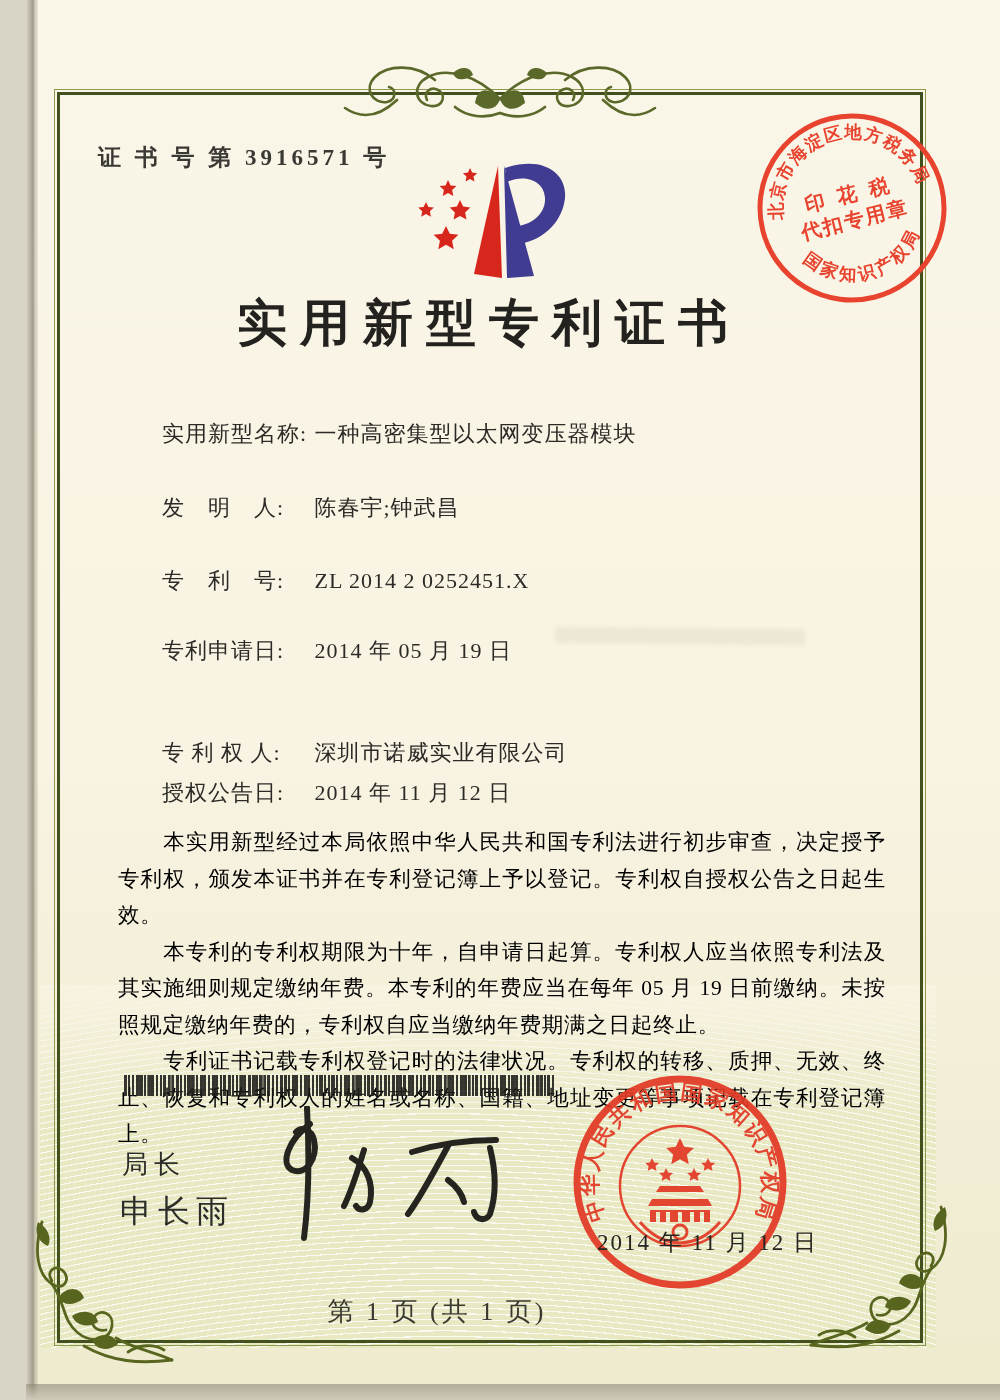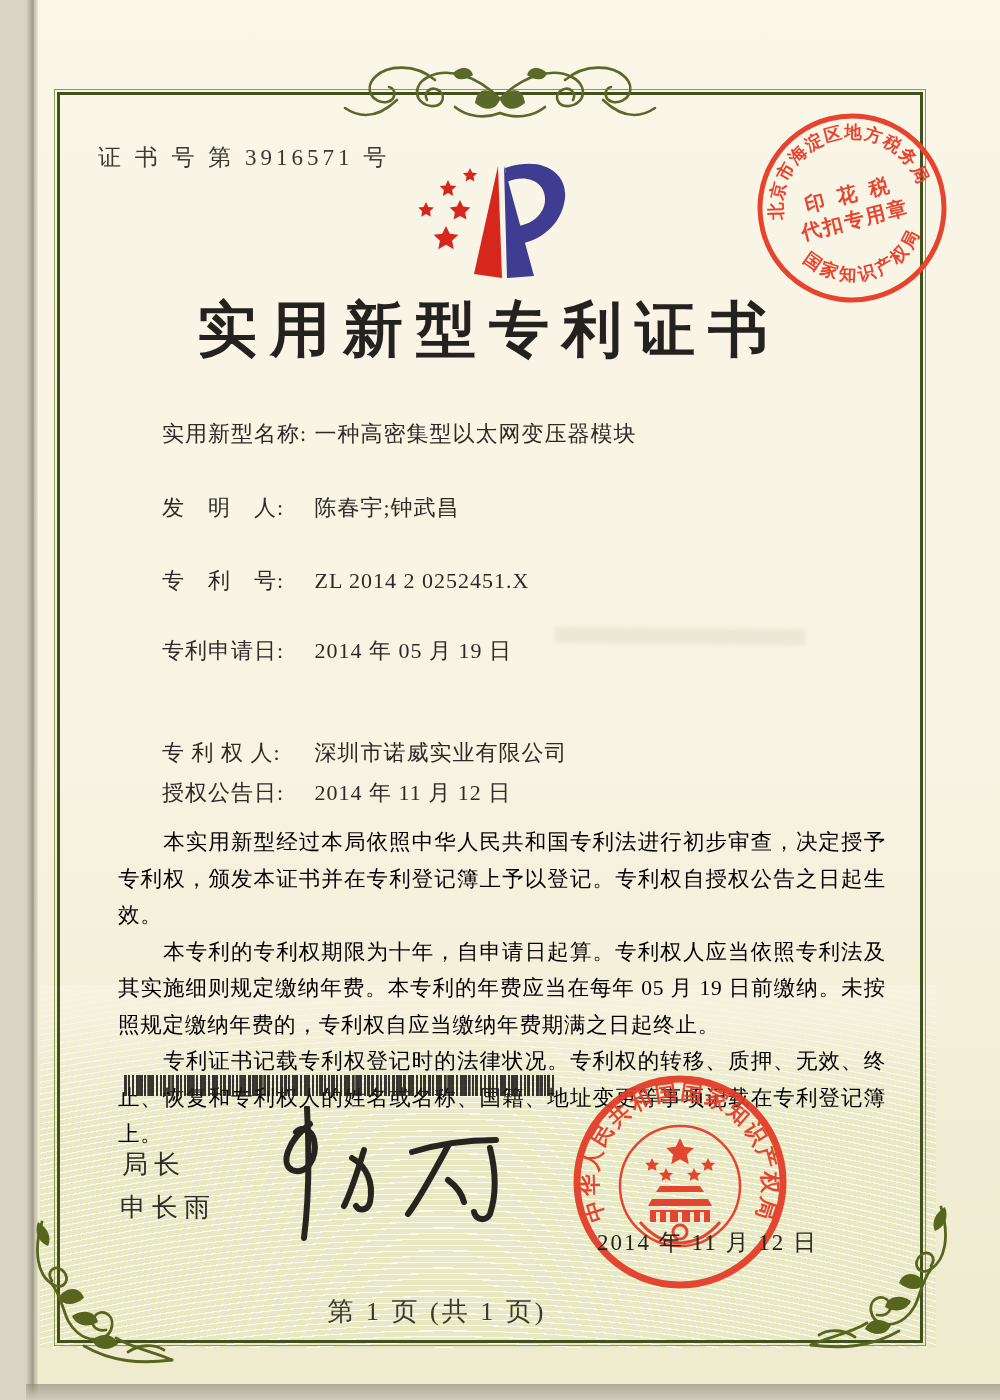--- a/index.html
+++ b/index.html
@@ -12,44 +12,44 @@
   .edge-bottom{position:absolute;left:26px;bottom:0;width:974px;height:16px;
                background:linear-gradient(180deg,rgba(130,122,100,.45),#cfcaba);}
   .guilloche{position:absolute;left:40px;top:985px;right:64px;bottom:52px;
              background-color:#e8e8c2;
              background-image:repeating-radial-gradient(1400px 1000px at 45% 330%,
                rgba(255,255,255,.8) 0 1.6px, rgba(255,255,255,0) 1.6px 8px);}
   .guilloche:before{content:"";position:absolute;inset:0;
              background:linear-gradient(180deg,#f8f3e2 0,rgba(248,243,226,.0) 150px);}
   .frame{position:absolute;left:57px;top:92px;width:860px;height:1245px;
          border:3px solid #42501e;outline:1px solid #8d9a4d;outline-offset:2px;}
-  .cert-no{position:absolute;left:98px;top:142px;font-size:23px;letter-spacing:4px;color:#3a3934;}
+  .cert-no{position:absolute;left:98px;top:142px;font-size:23px;letter-spacing:4px;color:#3a3934;font-weight:bold;}
   .logo{position:absolute;left:408px;top:160px;}
   .stamp-tax{position:absolute;left:747px;top:103px;transform:rotate(-14deg);}
   .title{position:absolute;left:0;top:290px;width:978px;text-align:center;
-         font-size:60px;font-weight:bold;letter-spacing:13px;color:#23221e;}
+         font-size:50px;font-weight:bold;letter-spacing:13px;color:#23221e;}
   .fields{position:absolute;left:118px;top:0;width:780px;font-size:22px;letter-spacing:1px;}
   .frow{position:absolute;white-space:nowrap;}
   .flabel{display:inline-block;min-width:146px;margin-left:44px;}
   .fvalue{}
   .f1{top:419px}.f2{top:493px}.f3{top:566px}.f4{top:636px}.f5{top:738px}.f6{top:778px}
   .paras{position:absolute;left:118px;top:824px;width:768px;}
   .paras p{margin:0;font-size:21.5px;line-height:36.5px;text-align:justify;
            text-indent:2.1em;letter-spacing:.8px;color:#000000;}
   .ghost{position:absolute;left:555px;top:628px;width:250px;height:16px;
          background:rgba(150,140,115,.12);filter:blur(2px);transform:rotate(.6deg);}
   .barcode{position:absolute;left:124px;top:1075px;width:430px;height:21px;opacity:.88;
      background:
       repeating-linear-gradient(90deg,#1b1b18 0 2px,transparent 2px 4px),
       repeating-linear-gradient(90deg,#1b1b18 0 1px,transparent 1px 9px),
       repeating-linear-gradient(90deg,#23221d 0 3px,transparent 3px 13px),
       repeating-linear-gradient(90deg,rgba(30,30,24,.7) 0 2px,transparent 2px 23px);}
   .signer-role{position:absolute;left:122px;top:1147px;font-size:26px;letter-spacing:6px;
         font-family:"Liberation Sans","DejaVu Sans",sans-serif;color:#2c2c28;}
-  .signer-name{position:absolute;left:120px;top:1190px;font-size:26px;letter-spacing:6px;
+  .signer-name{position:absolute;left:120px;top:1190px;font-size:32px;letter-spacing:6px;
         font-family:"Liberation Sans","DejaVu Sans",sans-serif;color:#2c2c28;text-align:right;}
   .signature{position:absolute;left:252px;top:1106px;}
   .seal{position:absolute;left:564px;top:1066px;}
   .seal-date{position:absolute;left:597px;top:1227px;font-size:23px;letter-spacing:2px;color:#26251f;z-index:6;}
   .footer{position:absolute;left:287px;top:1294px;width:300px;text-align:center;
           font-size:26px;letter-spacing:3px;color:#3a392f;}
   .orn{position:absolute;}
   .orn-center{left:335px;top:55px;}
   .orn-bl{left:28px;top:1220px;}
   .orn-br{left:790px;top:1205px;transform:scaleX(-1);}

